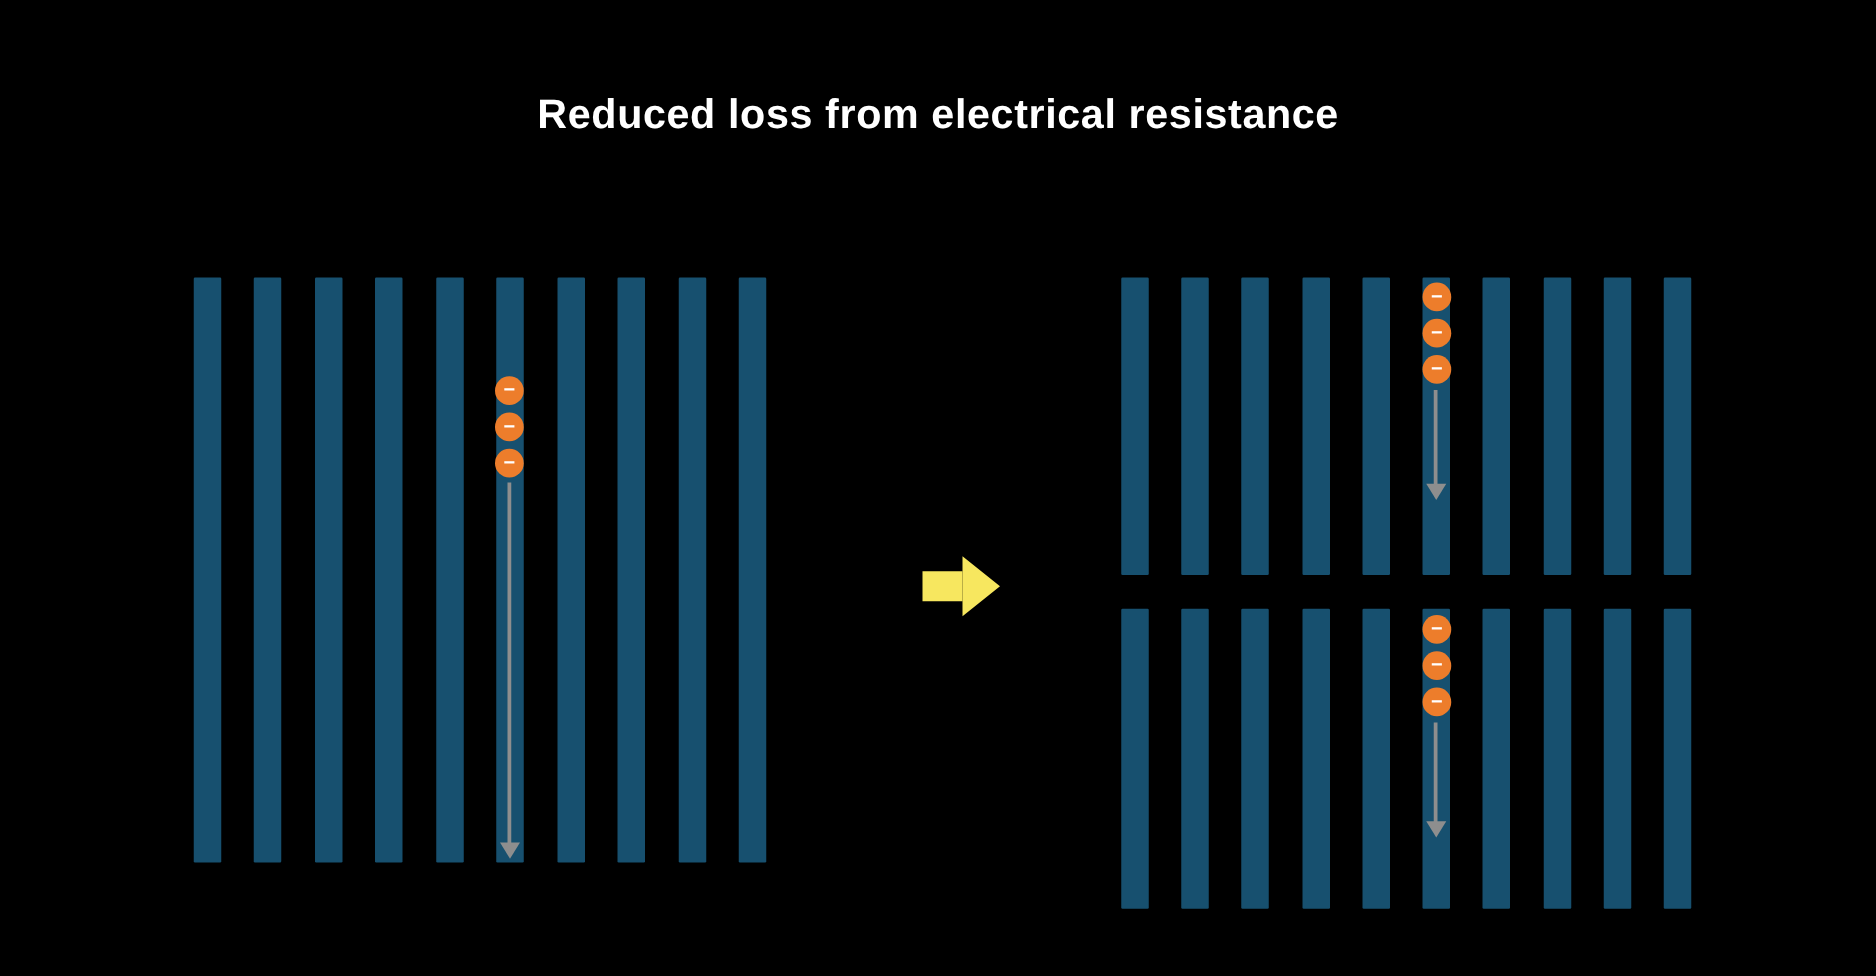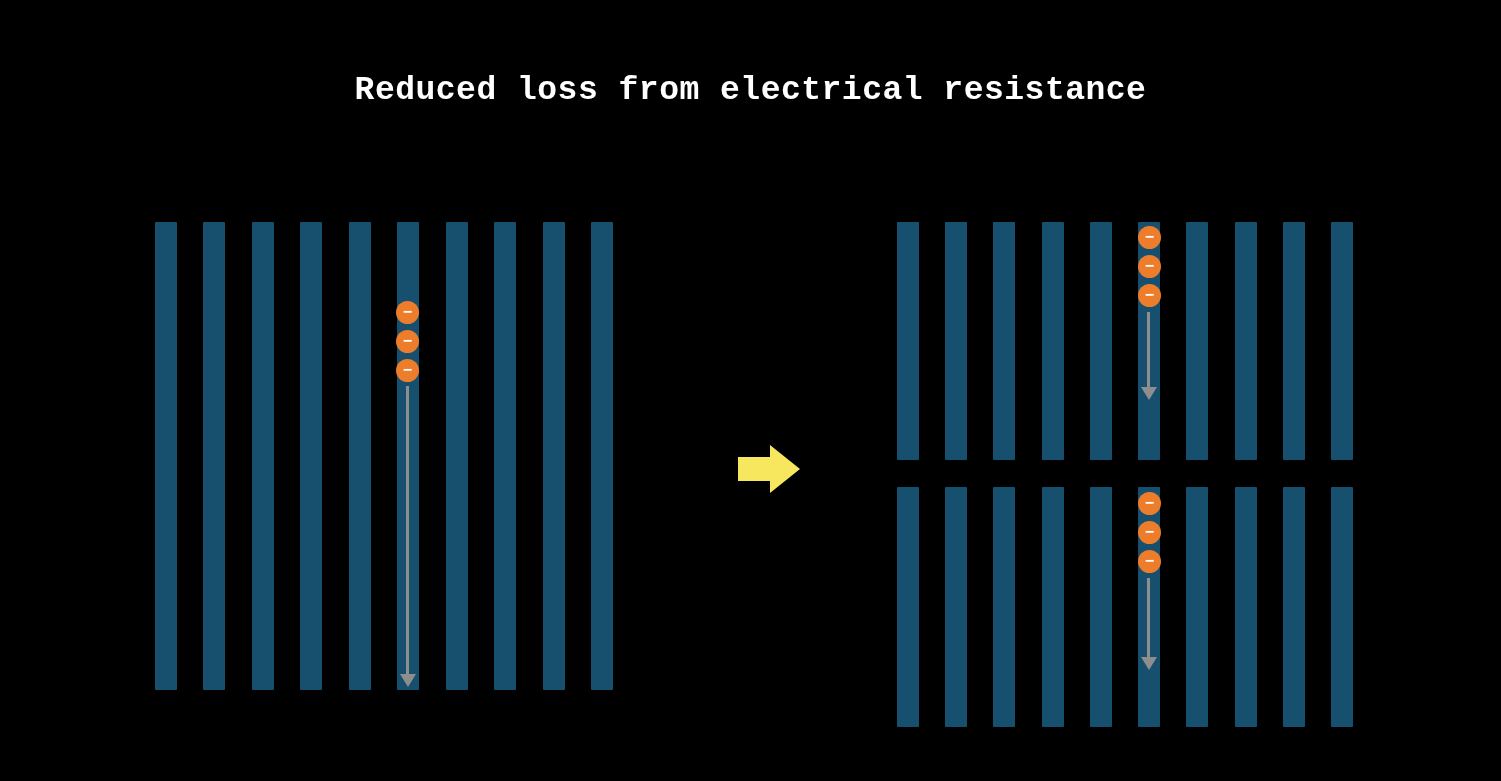--- a/index.html
+++ b/index.html
@@ -1,21 +1,21 @@
 <!DOCTYPE html>
 <html style="--background: #000000; --bar: #17506f; --electron: #ed7d2b; --electron-symbol: #ffffff; --flow-arrow: #8e8e8e; --transform-arrow: #f7e75f; --title-text: #ffffff;"><head>
 <meta charset="utf-8">
 <style>
   html, body { margin: 0; padding: 0; background: #000; }
   .canvas {
     position: relative;
     width: 1501px;
     height: 777px;
     background: var(--background, #000000);
-    font-family: Liberation Mono, monospace;
+    font-family: Liberation Sans, sans-serif;
     overflow: hidden;
   }
   .title {
     position: absolute;
     top: 72px;
     left: 0;
     width: 100%;
     text-align: center;
     font-size: 33px;
     font-weight: 700;

